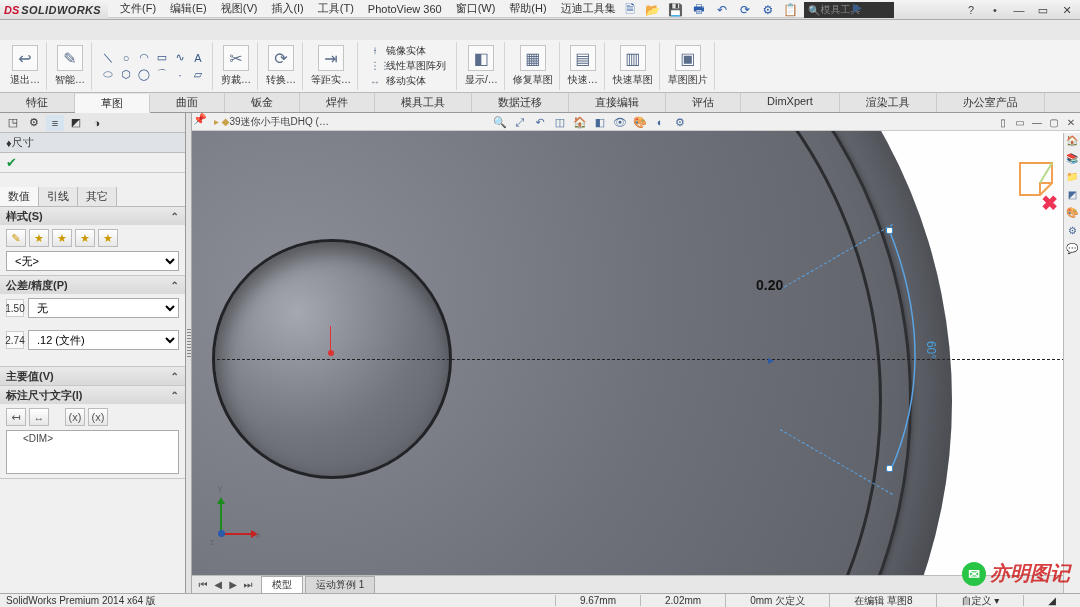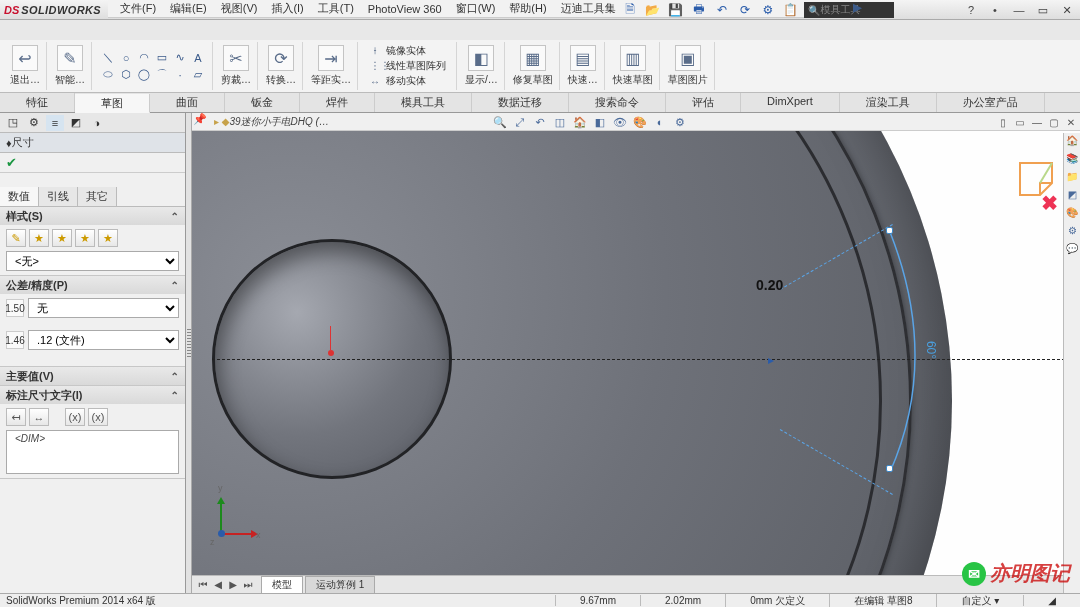--- a/index.html
+++ b/index.html
@@ -50,28 +50,28 @@
 .section { border-bottom:1px solid #c7c7c7; }
 .section .hdr { height:18px; background:linear-gradient(#e9e9e9,#d9d9d9); display:flex; align-items:center; justify-content:space-between; padding:0 6px; font-size:11px; font-weight:bold; }
 .section .hdr .arrow { font-size:10px; color:#555; }
 .section .body { padding:4px 6px; background:#f0f0f0; }
 .starrow { display:flex; gap:3px; margin-bottom:4px; }
 .btn16 { width:20px; height:18px; border:1px solid #bbb; background:linear-gradient(#fff,#e7e7e7); display:flex; align-items:center; justify-content:center; font-size:11px; color:#cc9a00; }
 select, input[type=text] { width:100%; height:20px; font-size:11px; border:1px solid #aaa; background:#fff; padding:0 4px; }
 .rowf { display:flex; align-items:center; gap:4px; margin-bottom:12px; }
 .rowf .ic { width:18px; height:18px; display:flex; align-items:center; justify-content:center; border:1px solid #ccc; background:#fafafa; font-size:10px; }
 .rowf select, .rowf input { flex:1; }
-.dimbox { width:100%; height:44px; border:1px solid #aaa; background:#fff; padding:2px 8px; color:#444; font-size:10px;font-style:italic; }
+.dimbox { width:100%; height:44px; border:1px solid #aaa; background:#fff; padding:2px 16px; color:#444; font-size:10px; }
 .splitter { width:6px; background:#e2e2e2; border-right:1px solid #aaa; position:relative; }
 .splitter .grip { position:absolute; top:45%; left:1px; width:4px; height:30px; background:repeating-linear-gradient(#888 0 1px,transparent 1px 3px); }
 
 
 .viewport { flex:1; position:relative; background:#ffffff; overflow:hidden; }
 .vp-top { position:absolute; top:0; left:0; right:0; height:18px; background:#f0f0f0; display:flex; align-items:center; padding:0 4px; font-size:10px; border-bottom:1px solid #ccc; z-index:5; }
-.vp-top .file { color:#444;font-style:italic; }
+.vp-top .file { color:#444; }
 .vp-toolbar { position:absolute; top:0; left:300px; display:flex; gap:4px; align-items:center; height:18px; z-index:6; }
 .vp-toolbar span { width:16px; text-align:center; color:#4a6a9a; font-size:11px; }
 .vp-winctrl { position:absolute; top:0; right:2px; display:flex; gap:3px; height:18px; align-items:center; z-index:6; }
 .vp-winctrl span { width:14px; text-align:center; font-size:10px; color:#555; }
 
 .canvas { position:absolute; top:18px; left:0; right:0; bottom:18px; background:#fefefe; }
 
 
 .bigdisc { position:absolute; width:1100px; height:1100px; border-radius:50%; top:-280px; left:-340px;
   background:radial-gradient(circle at 40% 40%, #8a8d95 0%, #6e7179 40%, #5f6269 70%, #565961 100%);
@@ -241,21 +241,21 @@
 </div>
 
 <div class="ftabs">
   <span>特征</span>
   <span class="active">草图</span>
   <span>曲面</span>
   <span>钣金</span>
   <span>焊件</span>
   <span>模具工具</span>
   <span>数据迁移</span>
-  <span>搜索命令</span>
+  <span>直接编辑</span>
   <span>评估</span>
   <span>DimXpert</span>
   <span>渲染工具</span>
   <span>办公室产品</span>
 </div>
 
 <div class="main">
 
   <div class="leftpanel">
     <div class="lp-icons">
@@ -300,21 +300,21 @@
         <div class="hdr">
           <span>公差/精度(P)</span>
           <span class="arrow">⌃</span>
         </div>
       <div class="body">
         <div class="rowf">
             <span class="ic">1.50</span>
             <select><option>无</option></select>
           </div>
         <div class="rowf">
-            <span class="ic">1.46</span>
+            <span class="ic">2.74</span>
             <select><option>.12 (文件)</option></select>
           </div>
       </div>
     </div>
 
     <div class="section">
         <div class="hdr">
           <span>主要值(V)</span>
           <span class="arrow">⌃</span>
         </div>

